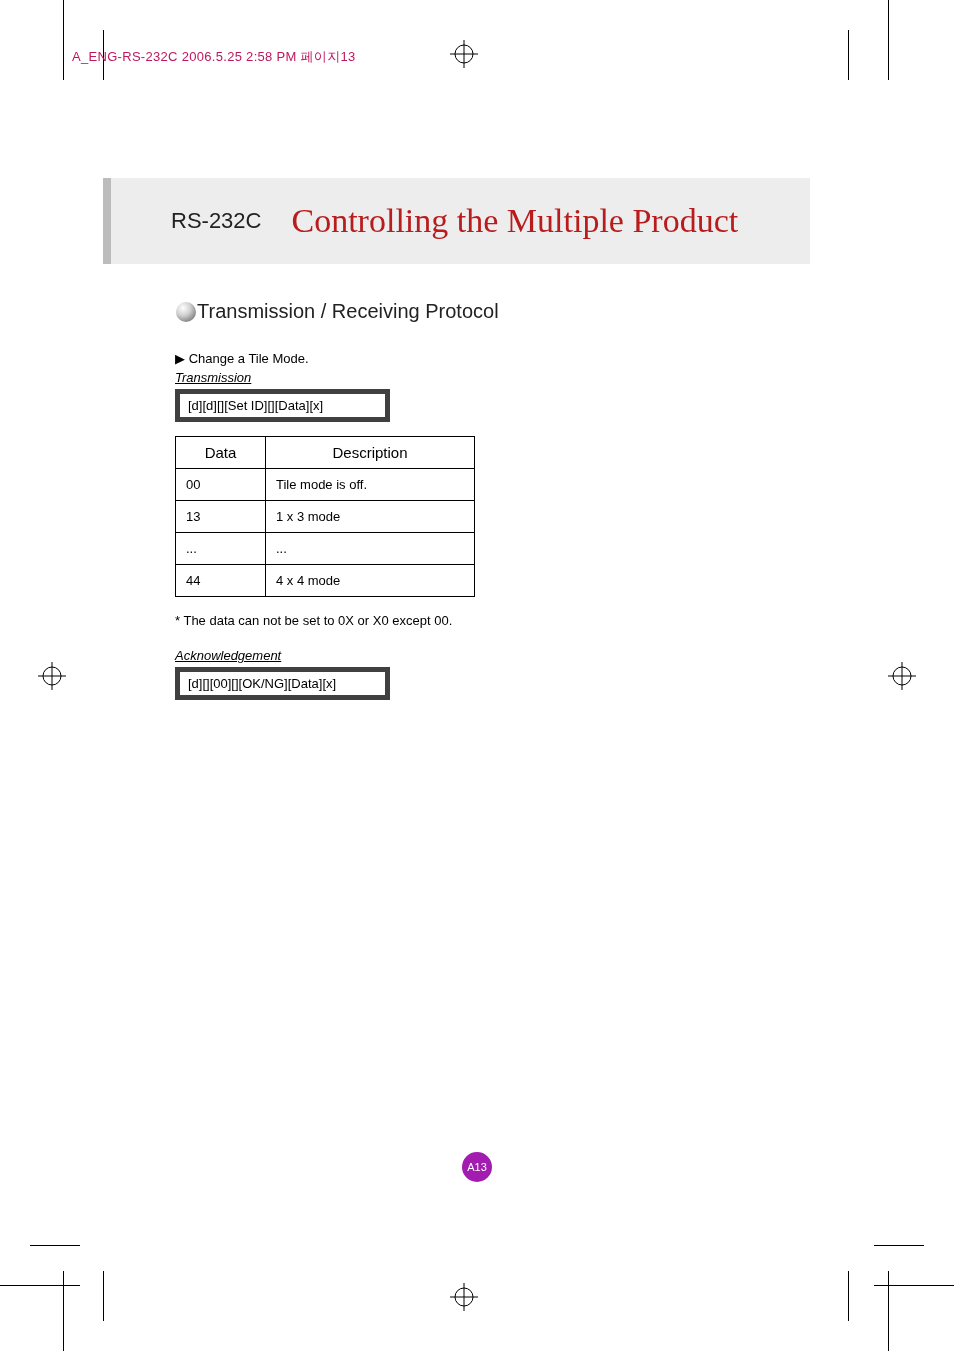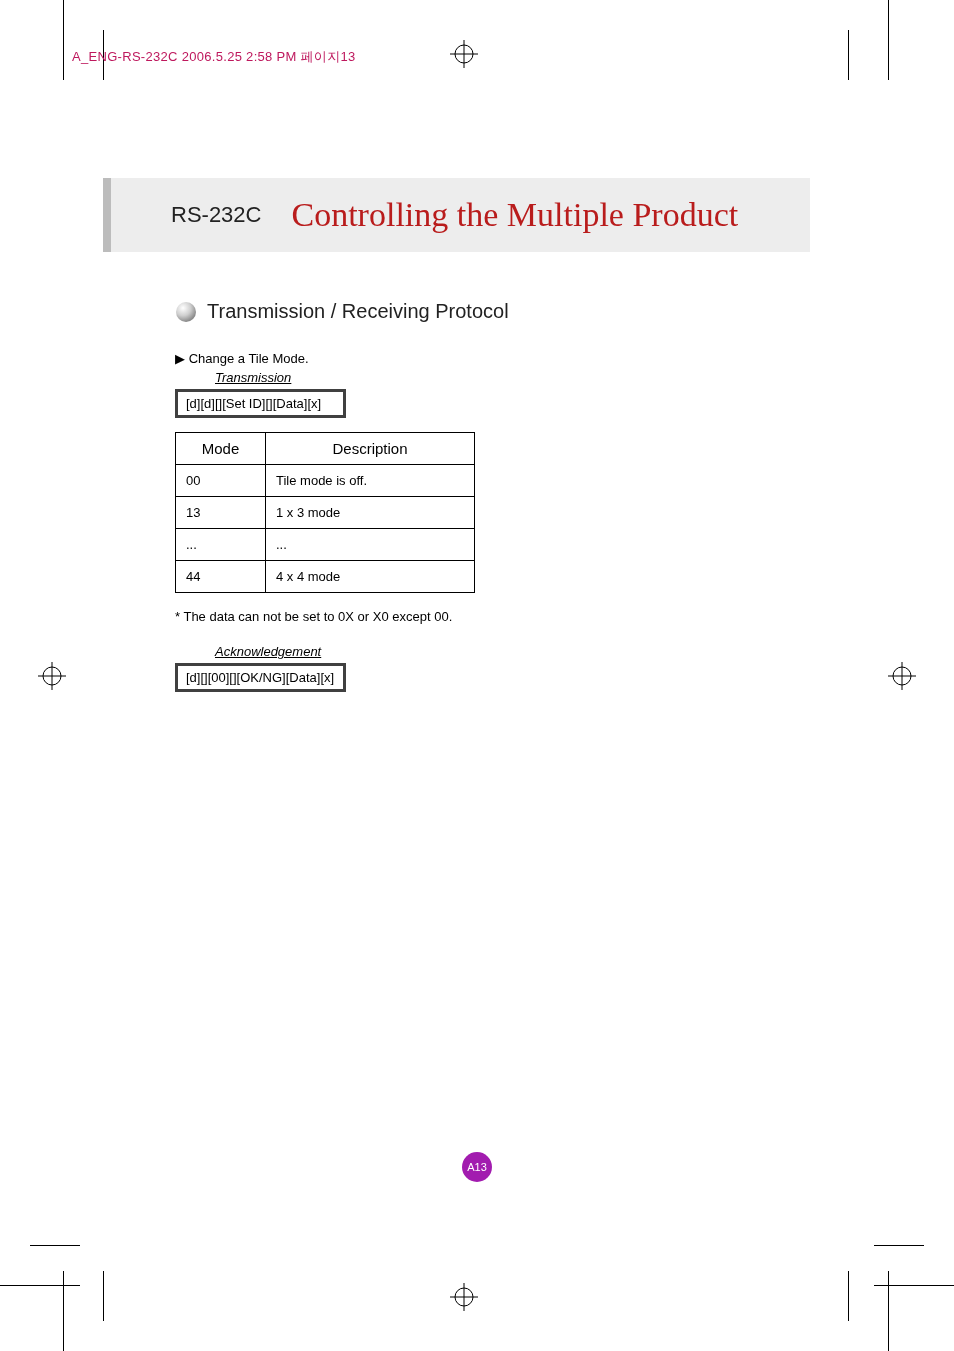--- a/index.html
+++ b/index.html
@@ -29,21 +29,21 @@
     letter-spacing: 0.3px;
     color: #be185d;
   }
 
   
   .title-band {
     position: absolute;
     top: 178px;
     left: 103px;
     right: 144px;
-    height: 74px;
+    height: 86px;
     background: #ededed;
     display: flex;
     align-items: center;
   }
   .title-band .left-bar {
     width: 8px;
     align-self: stretch;
     background: #bcbcbc;
   }
   .title-band .prefix {
@@ -65,21 +65,21 @@
   .content {
     position: absolute;
     top: 300px;
     left: 175px;
     width: 620px;
   }
 
   .section-line {
     display: flex;
     align-items: center;
-    gap: 10px;
+    gap: 0;
     margin-bottom: 28px;
   }
   .bullet-sphere {
     width: 22px; height: 22px;
     display: inline-block;
   }
   .bullet-sphere svg { width: 22px; height: 22px; display: block; }
   .section-title {
     font-size: 20px;
     color: #222;
@@ -95,27 +95,26 @@
     font-size: 13px;
     margin-bottom: 2px;
   }
   .tri { font-family: Arial, sans-serif; }
   .ital-under {
     font-style: italic;
     text-decoration: underline;
     font-size: 13px;
     margin-bottom: 4px;
     display: inline-block;
-    margin-left: 40px;
   }
 
   .syntax-box {
-    border: 3px solid #404040;
+    border: 5px solid #404040;
     padding: 4px 8px;
-    width: 171px;
+    width: 215px;
     font-size: 13px;
     margin-bottom: 14px;
   }
 
   table.data-table {
     border-collapse: collapse;
     width: 300px;
     margin-bottom: 16px;
   }
   table.data-table th, table.data-table td {
@@ -236,21 +235,21 @@
   <div class="cmd-desc">
     <span class="tri">▶</span>
     <span>Change a Tile Mode.</span>
   </div>
   <span class="ital-under">Transmission</span>
   <div class="syntax-box">[d][d][][Set ID][][Data][x]</div>
 
   <table class="data-table">
     <thead>
       <tr>
-        <th style="width:90px;">Mode</th>
+        <th style="width:90px;">Data</th>
         <th>Description</th>
       </tr>
     </thead>
     <tbody>
       <tr>
         <td>00</td>
         <td>Tile mode is off.</td>
       </tr>
       <tr>
         <td>13</td>

